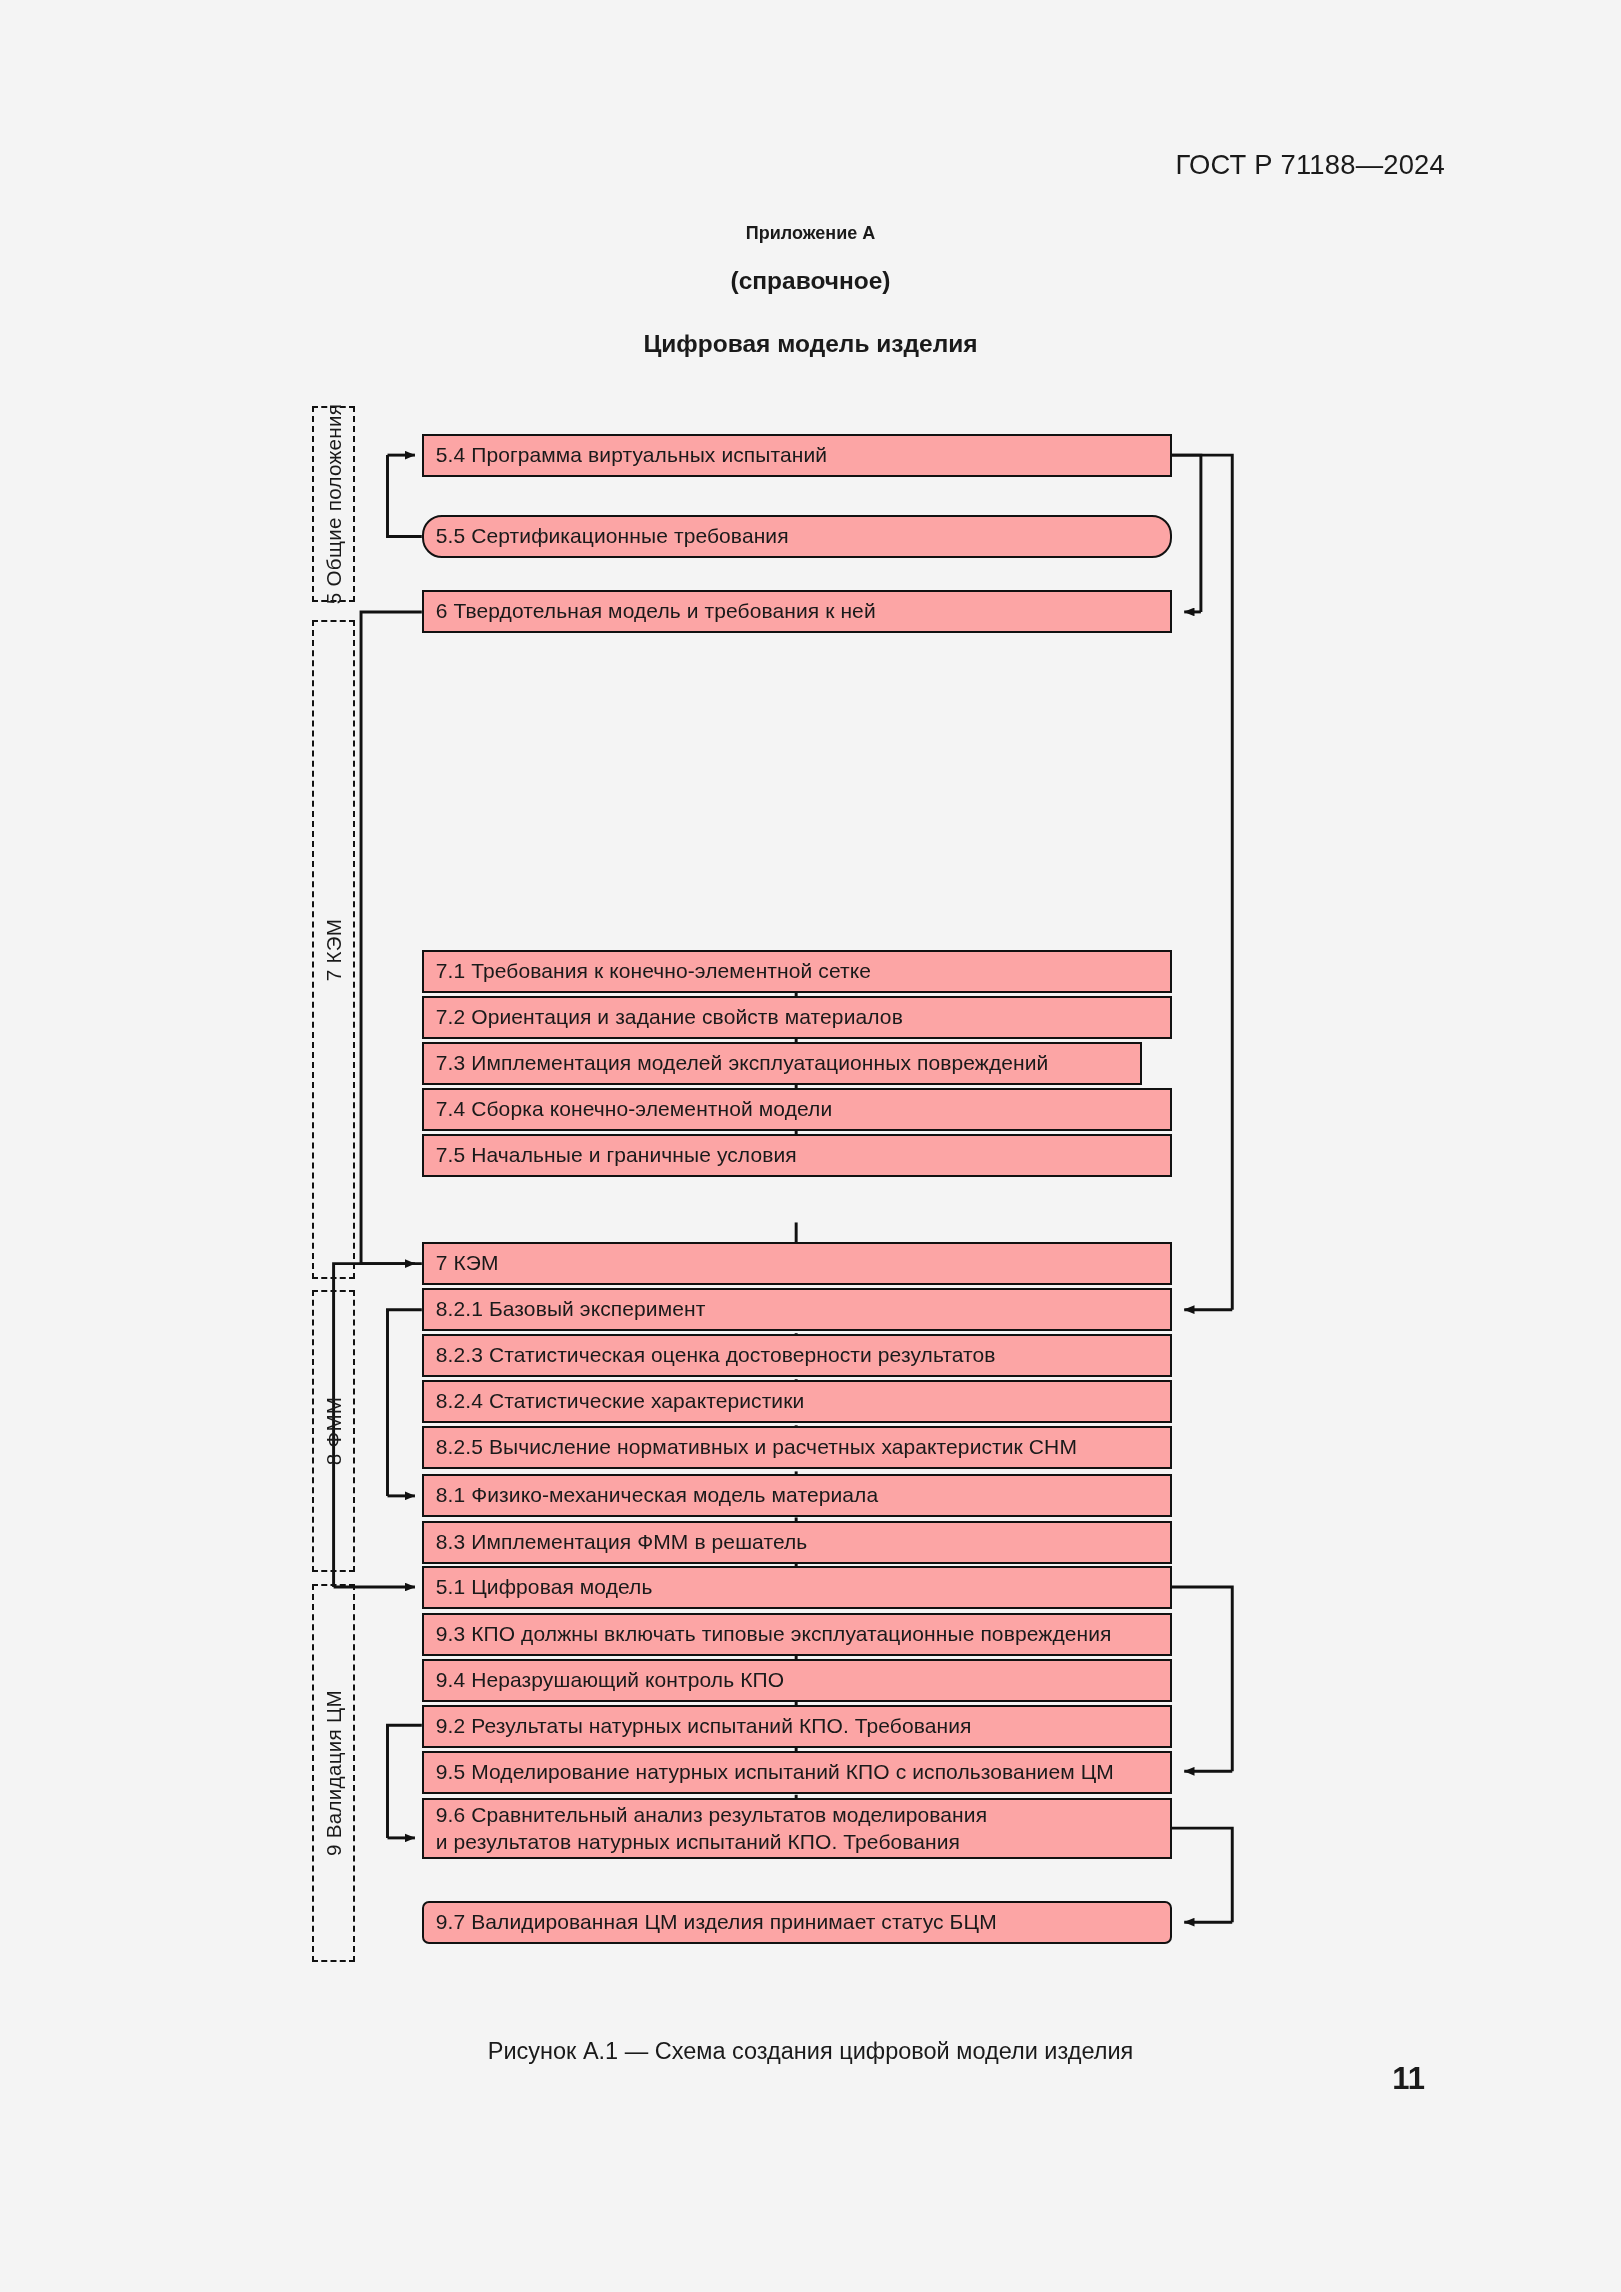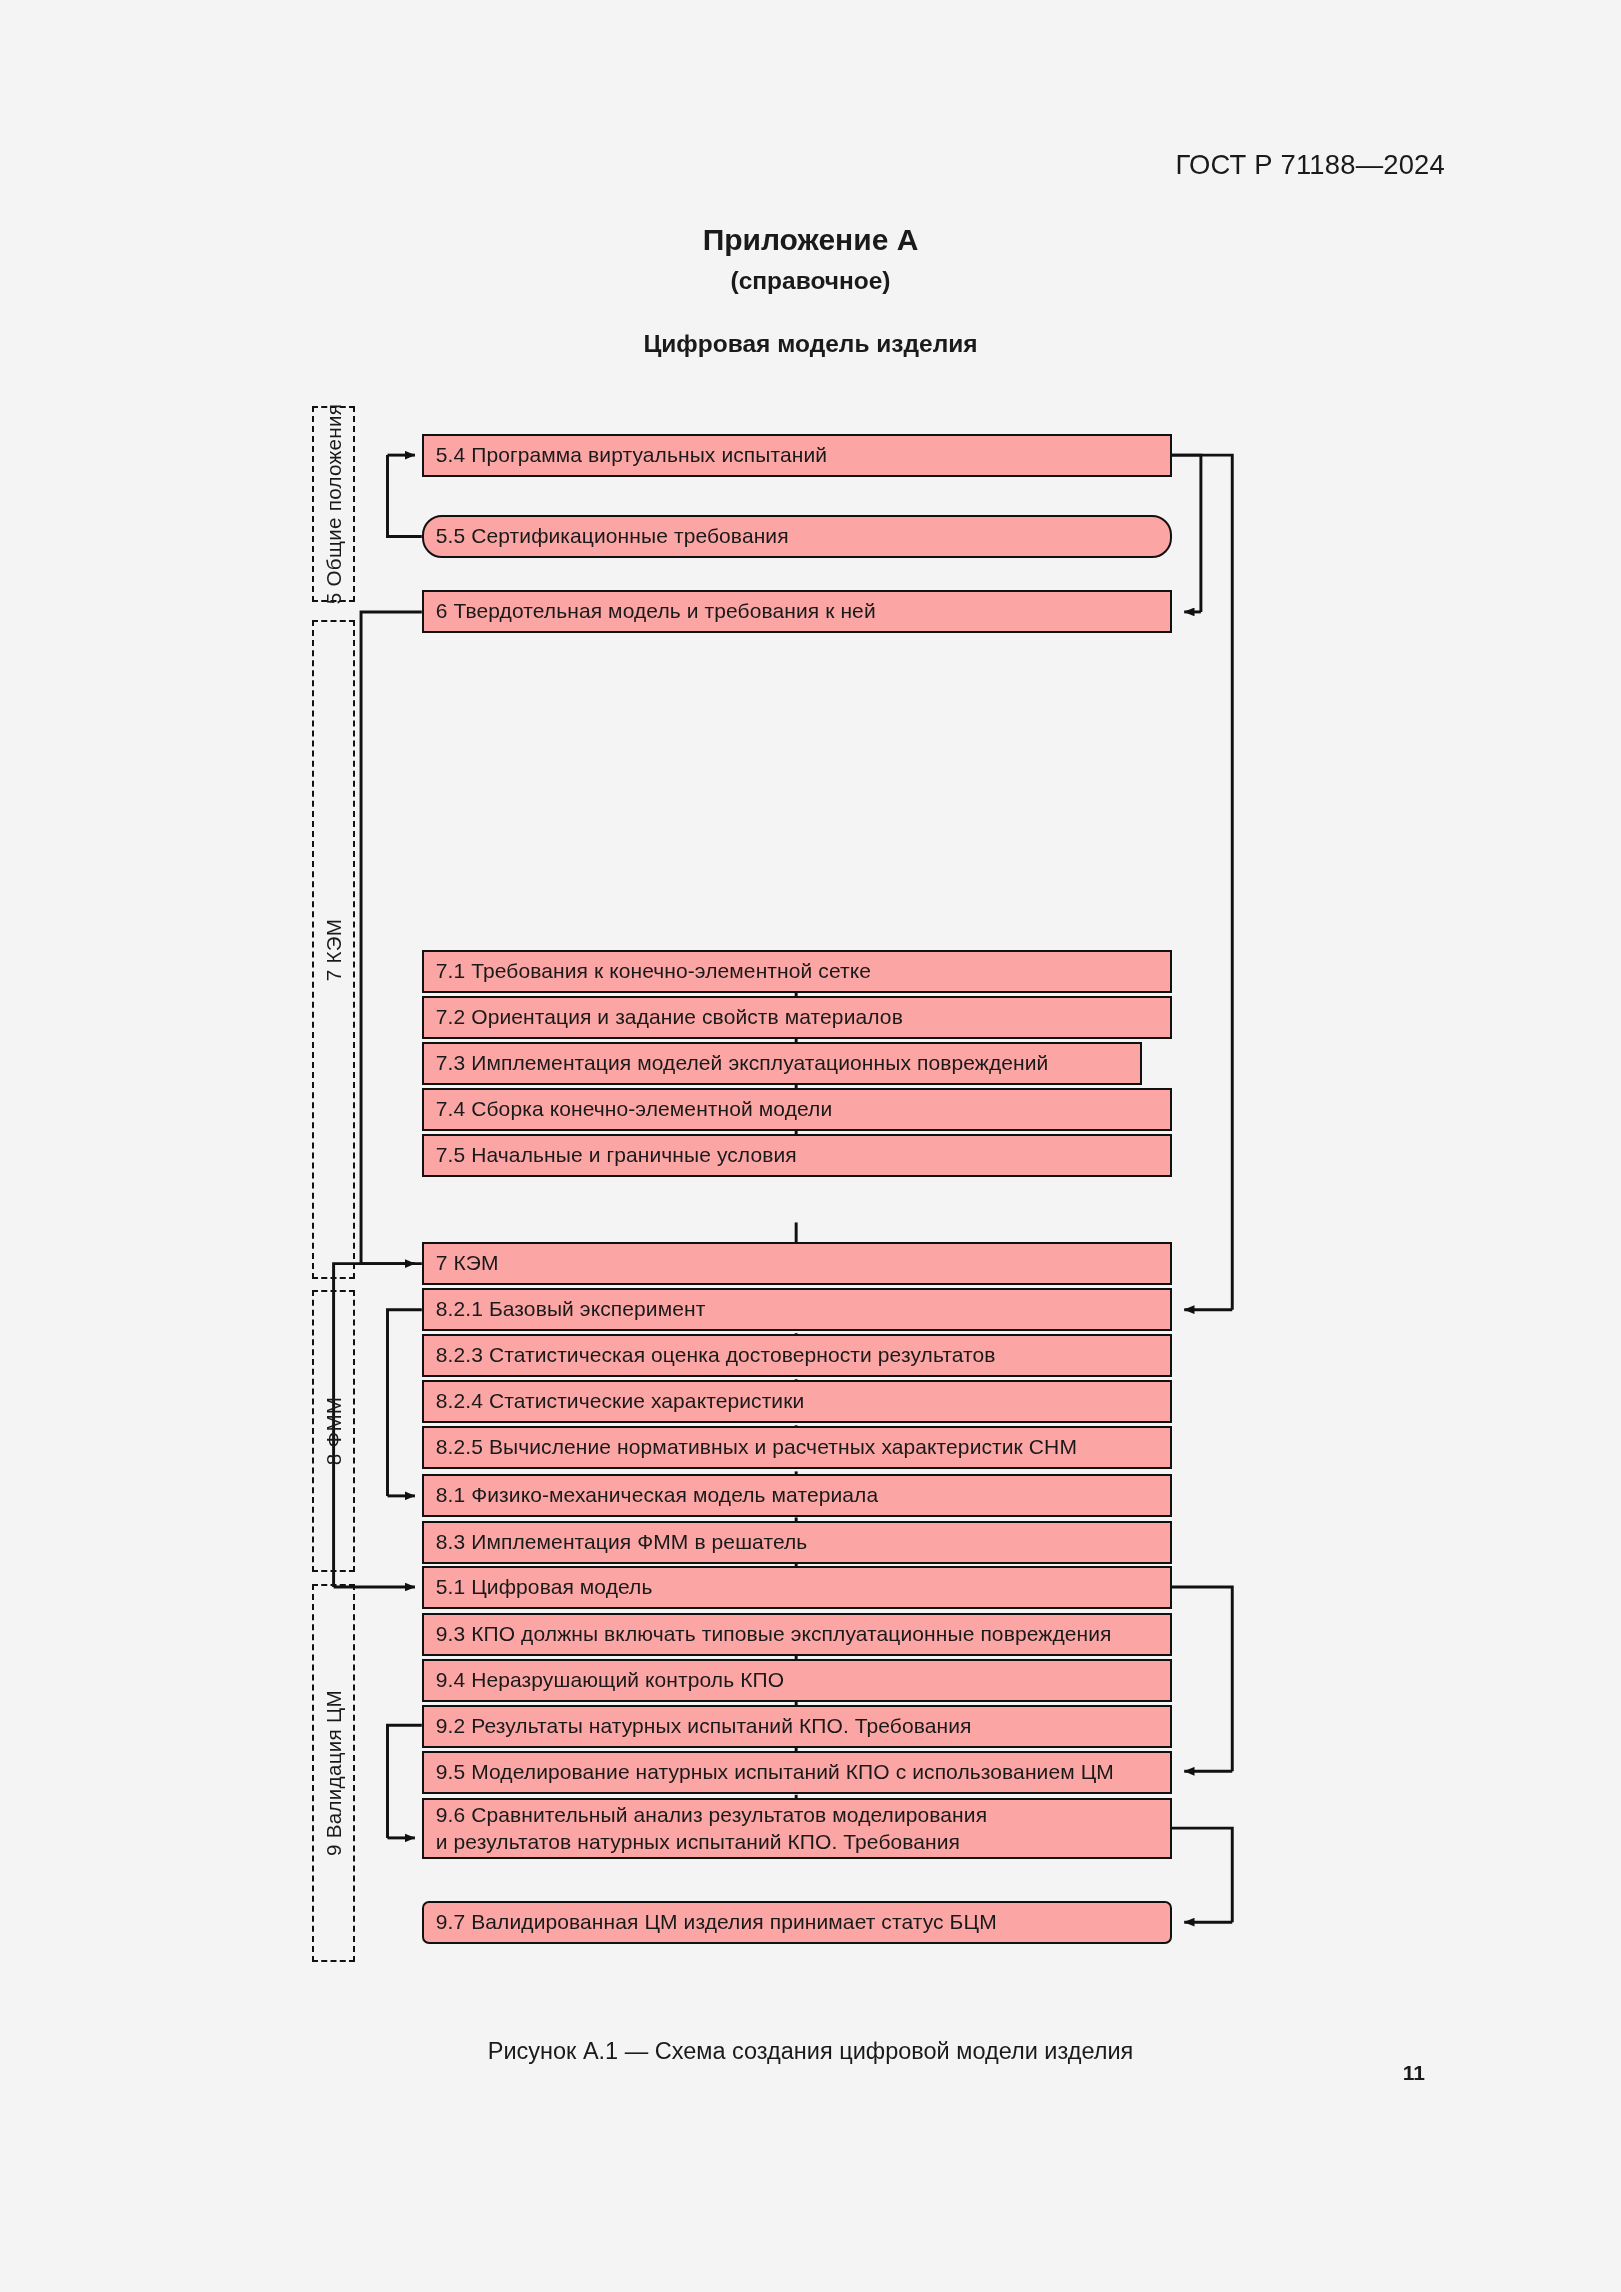--- a/index.html
+++ b/index.html
@@ -33,21 +33,21 @@
     white-space: nowrap;
   }
 
   
   .annex-title {
     position: absolute;
     top: 223px;
     left: 0;
     width: 1621px;
     text-align: center;
-    font-size: 30px;
+    font-size: 18px;
     font-weight: bold;
   }
   .annex-kind {
     position: absolute;
     top: 267px;
     left: 0;
     width: 1621px;
     text-align: center;
     font-size: 24.5px;
     font-weight: bold;
@@ -68,21 +68,21 @@
     top: 2038px;
     left: 0;
     width: 1621px;
     text-align: center;
     font-size: 23.5px;
   }
   .page-number {
     position: absolute;
     top: 2061px;
     right: 196px;
-    font-size: 21px;
+    font-size: 31px;
     font-weight: bold;
   }
 
   
   #diagram {
     position: absolute;
     top: 412px;
     left: 314px;
     width: 931px;
     height: 1568px;

